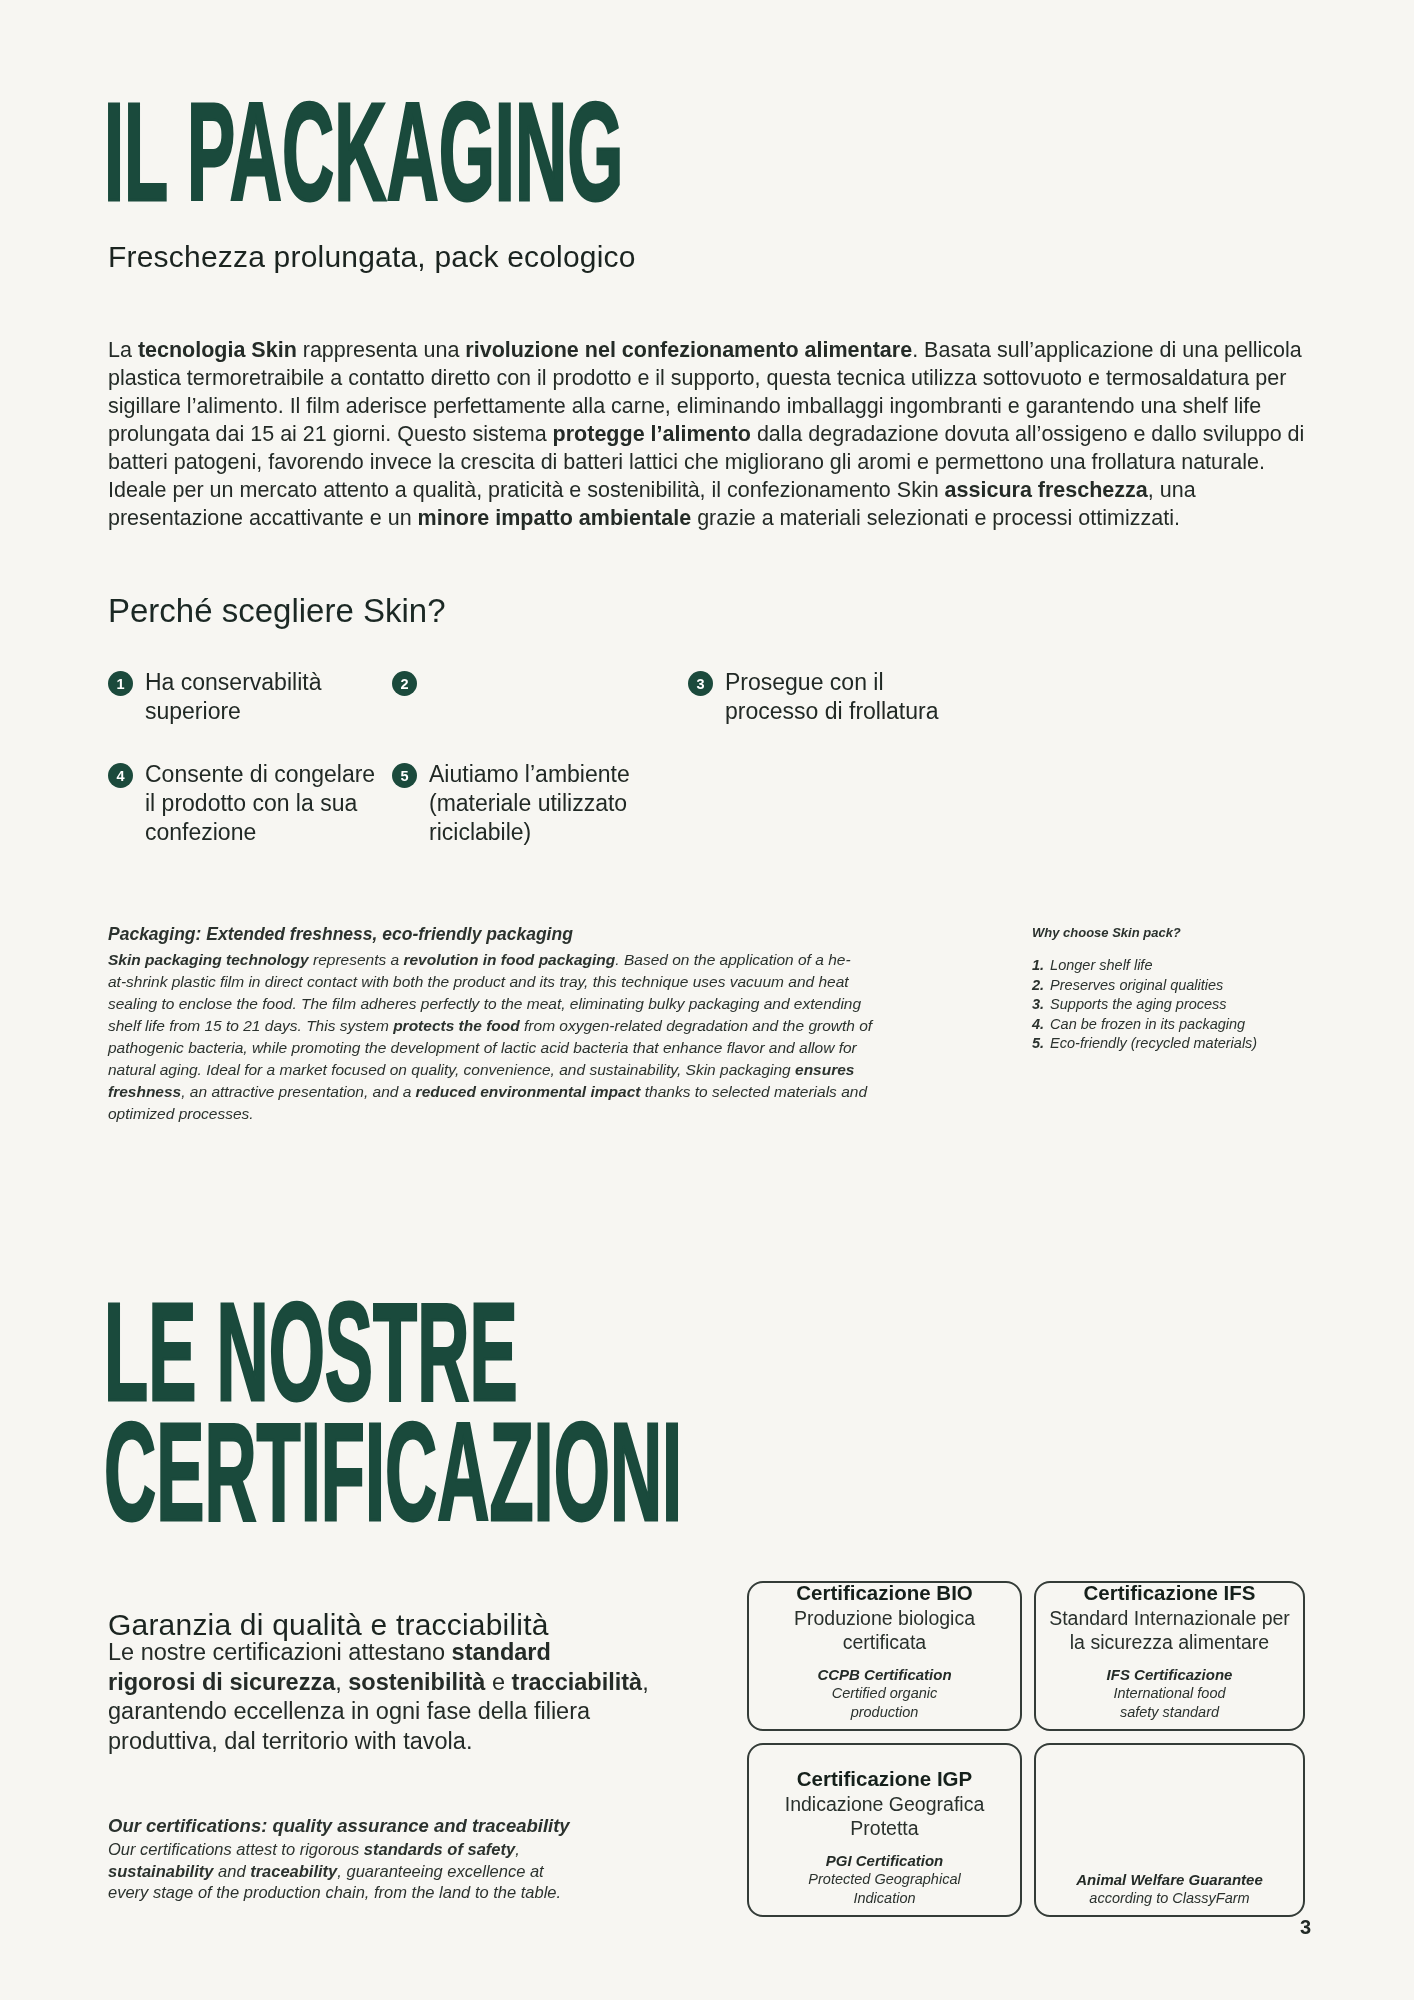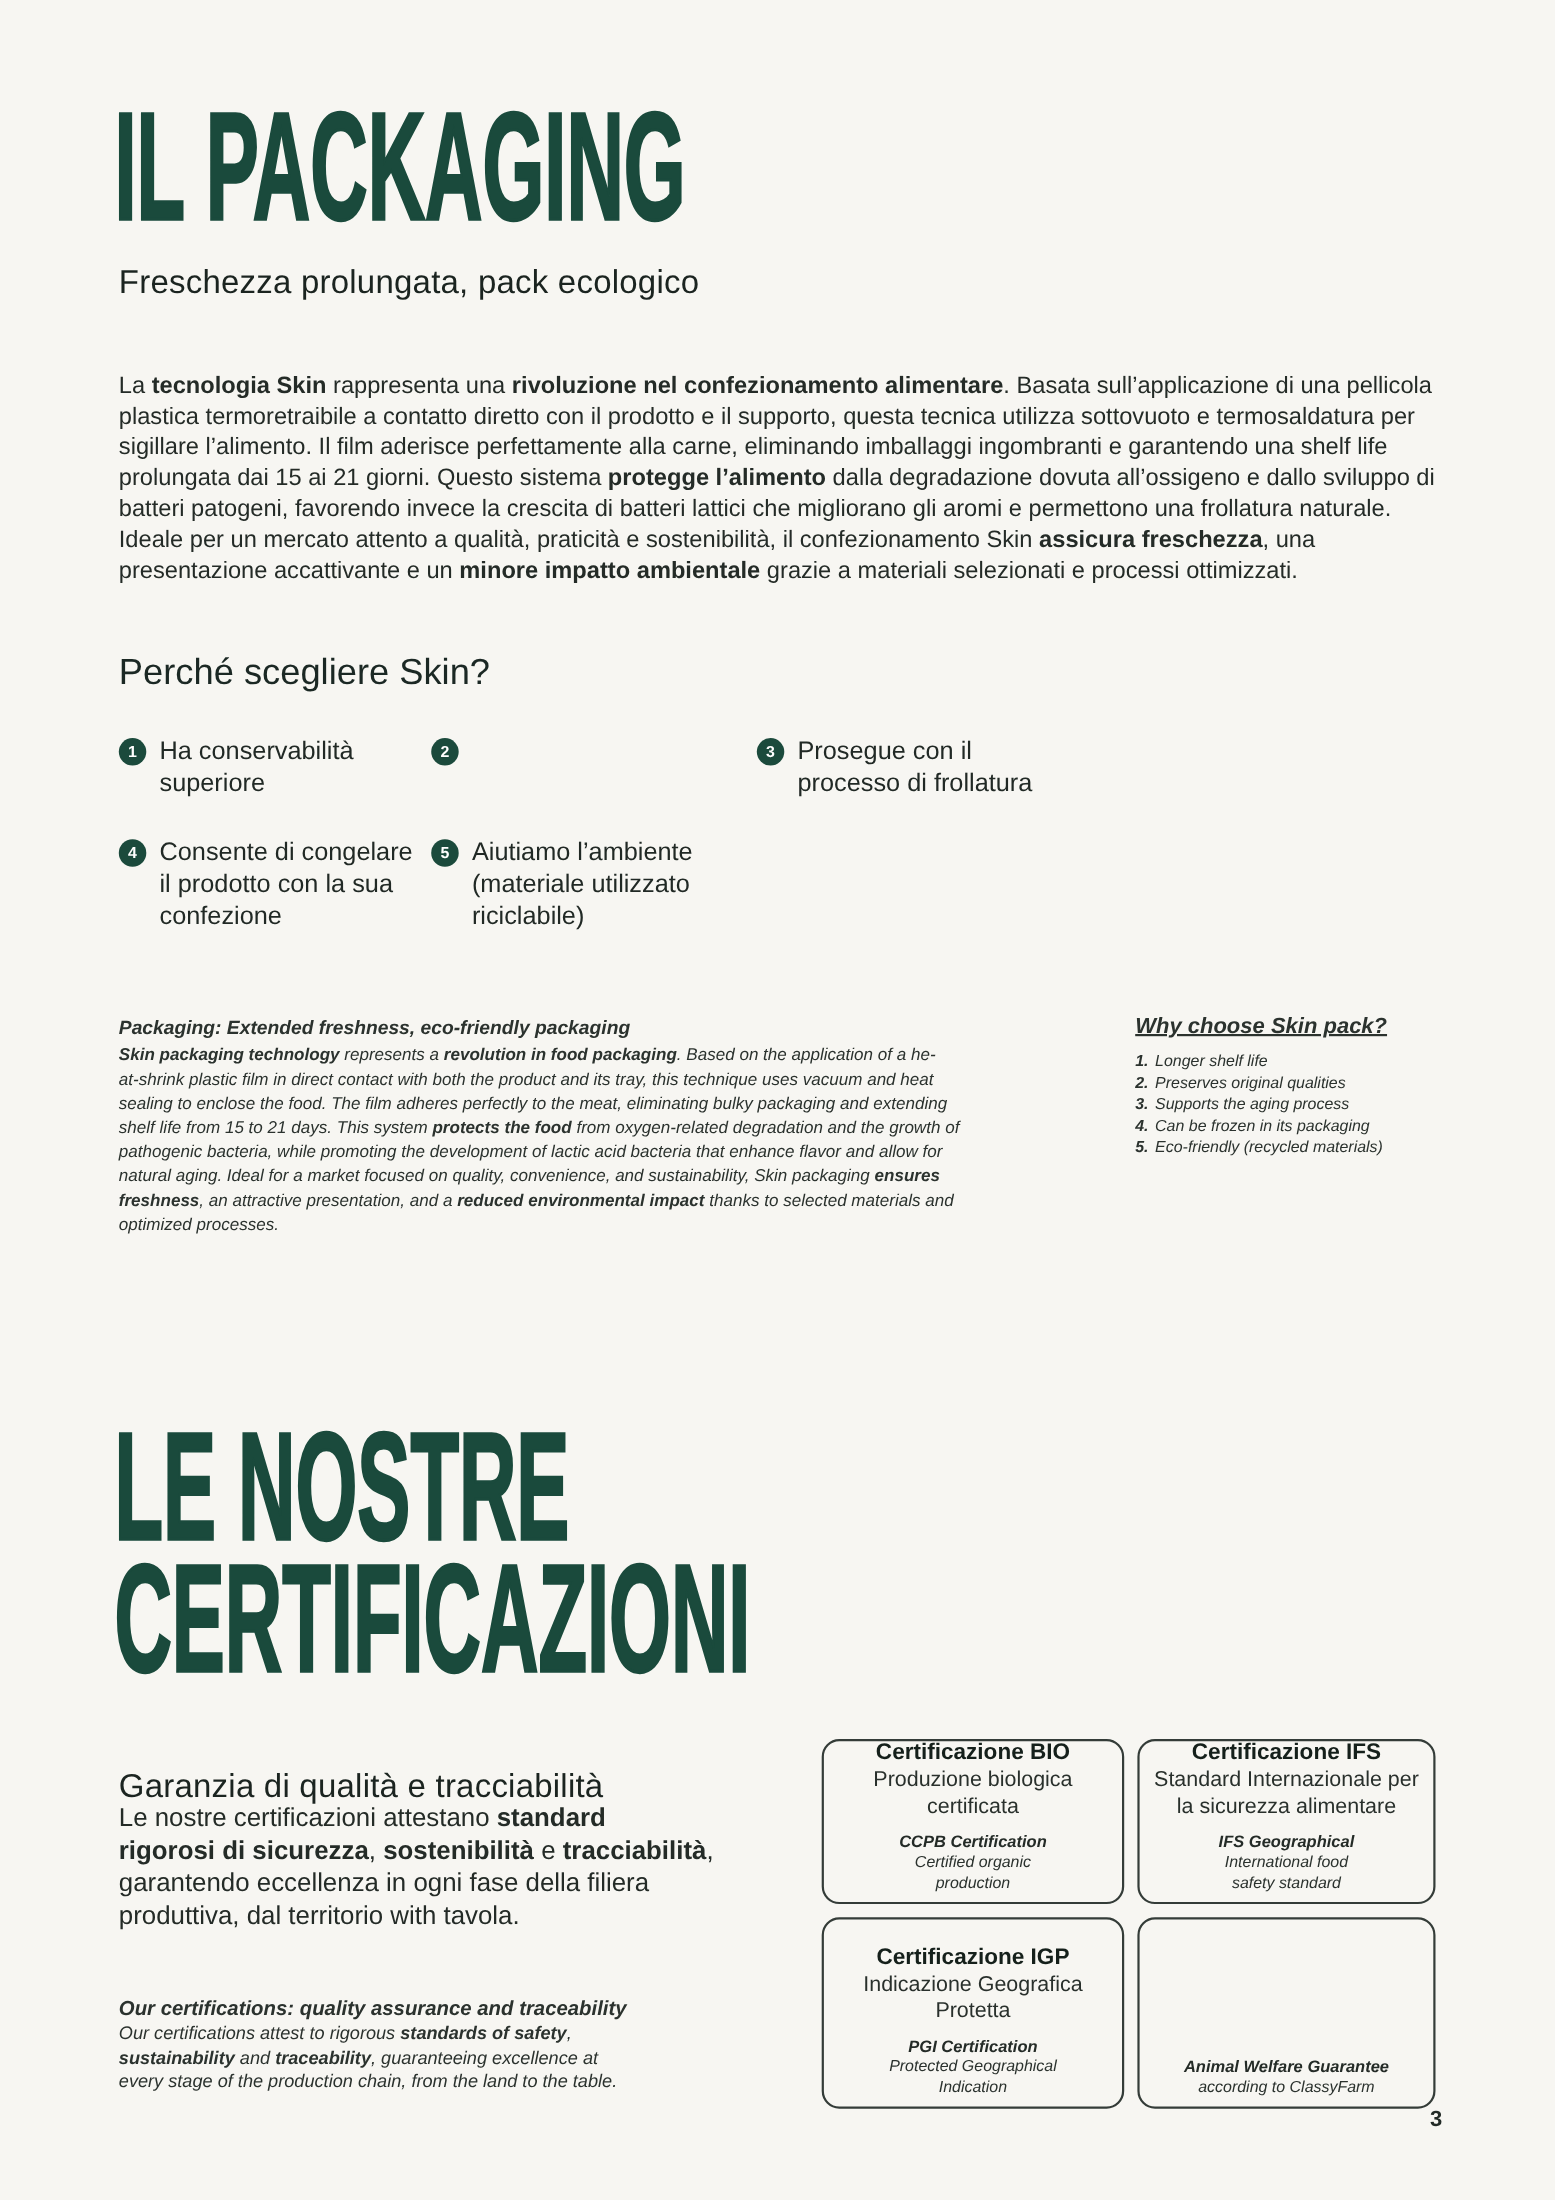--- a/index.html
+++ b/index.html
@@ -28,21 +28,21 @@
     background:#1b4a3c;color:#ffffff;font-size:14.5px;font-weight:700;
     display:flex;align-items:center;justify-content:center;}
   .reason-text{font-size:23px;line-height:29px;color:#212925;}
 
   .en-block{position:absolute;font-style:italic;color:#2b322e;}
   .en-pack{left:108px;top:922px;}
   .en-pack .en-heading{font-size:17.5px;font-weight:700;line-height:24px;margin:0 0 3px 0;}
   .en-pack .en-body{font-size:15.5px;line-height:22px;}
 
   .why-en{left:1032px;top:922px;}
-  .why-en .en-heading{font-size:20px;font-weight:700;line-height:22px;margin:0 0 12px 0;text-decoration:underline;}
+  .why-en .en-heading{font-size:13px;font-weight:700;line-height:22px;margin:0 0 12px 0;}
   .why-en-list{display:flex;flex-direction:column;}
   .why-en-item{display:flex;font-size:14.5px;line-height:19.5px;}
   .why-en-num{font-weight:700;margin-right:6px;}
 
   .certs-subtitle{top:1608px;}
   .certs-intro{position:absolute;left:108px;top:1638px;font-size:23.5px;line-height:29.5px;color:#242b27;}
   .certs-en{left:108px;top:1813px;}
   .certs-en .en-heading{font-size:18.5px;font-weight:700;line-height:25px;margin:0 0 1px 0;}
   .certs-en .en-body{font-size:16.5px;line-height:21.5px;}
 
@@ -145,21 +145,21 @@
       <div class="cert-box-sub rich"><span>Produzione biologica</span><br><span>certificata</span></div>
       <div class="cert-box-en">
         <div class="cert-box-en-title">CCPB Certification</div>
         <div class="cert-box-en-sub rich"><span>Certified organic</span><br><span>production</span></div>
       </div>
     </div>
     <div class="cert-box">
       <div class="cert-box-title rich"><span>Certificazione IFS</span></div>
       <div class="cert-box-sub rich"><span>Standard Internazionale per</span><br><span>la sicurezza alimentare</span></div>
       <div class="cert-box-en">
-        <div class="cert-box-en-title">IFS Geographical</div>
+        <div class="cert-box-en-title">IFS Certificazione</div>
         <div class="cert-box-en-sub rich"><span>International food</span><br><span>safety standard</span></div>
       </div>
     </div>
     <div class="cert-box">
       <div class="cert-box-title rich"><span>Certificazione IGP</span></div>
       <div class="cert-box-sub rich"><span>Indicazione Geografica</span><br><span>Protetta</span></div>
       <div class="cert-box-en">
         <div class="cert-box-en-title">PGI Certification</div>
         <div class="cert-box-en-sub rich"><span>Protected Geographical</span><br><span>Indication</span></div>
       </div>

